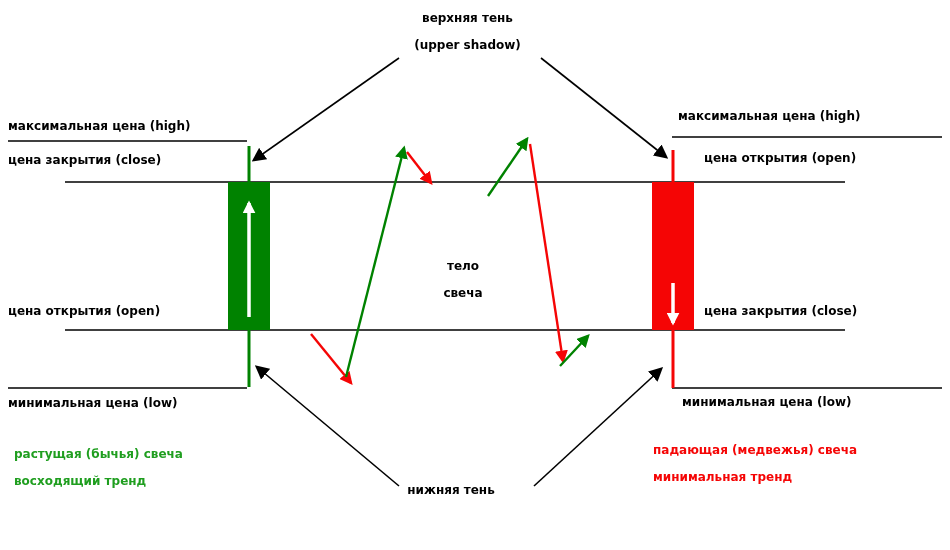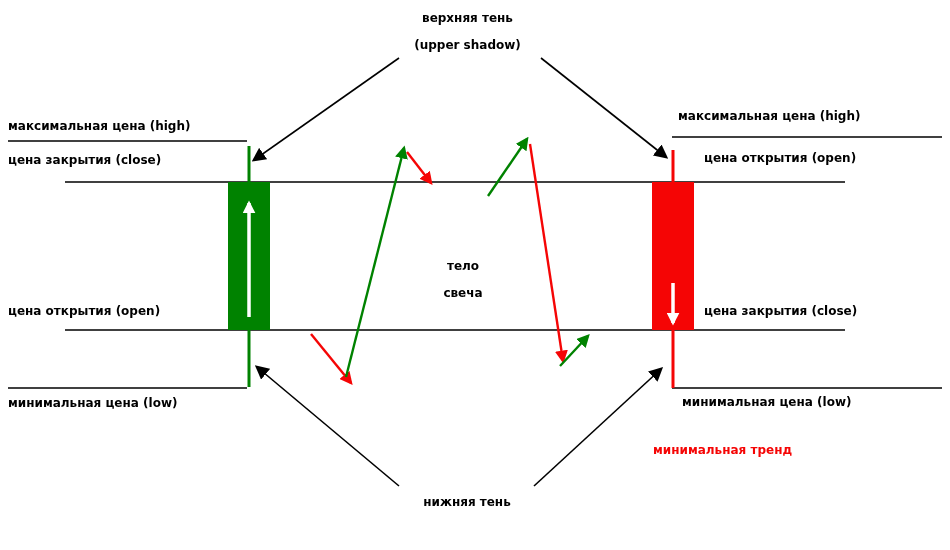--- a/index.html
+++ b/index.html
@@ -29,21 +29,21 @@
   .p-left-high  {left:8px;   top:116px;}
   .p-left-close {left:8px;   top:150px;}
   .p-left-open  {left:8px;   top:301px;}
   .p-left-low   {left:8px;   top:393px;}
   .p-right-high {left:678px; top:106px;}
   .p-right-open {left:704px; top:148px;}
   .p-right-close{left:704px; top:301px;}
   .p-right-low  {left:682px; top:392px;}
   .p-upper      {left:370px; top:8px;   width:195px;}
   .p-body       {left:418px; top:224px; width:90px;margin-top:32px;}
-  .p-lower      {left:372px; top:480px; width:190px;margin-top:12px;}
+  .p-lower      {left:356px; top:480px; width:190px;}
   .p-bullish    {left:14px;  top:444px;}
   .p-bearish    {left:653px; top:440px;}
 </style>
 </head>
 <body>
 
 <div class="stage">
 
   <svg class="diagram-svg" width="950" height="550" viewBox="0 0 950 550">
     <defs>
@@ -116,18 +116,23 @@
 
   <div class="lbl center two-line p-body">
     <div>тело</div>
     <div>свеча</div>
   </div>
 
   <div class="lbl center two-line p-lower">
     <div>нижняя тень</div>
   </div>
 
+  <div class="lbl two-line green-text p-bullish">
+    <div>растущая (бычья) свеча</div>
+    <div>восходящий тренд</div>
+  </div>
 
   <div class="lbl two-line red-text p-bearish">
+    <div>падающая (медвежья) свеча</div>
     <div>минимальная тренд</div>
   </div>
 
 </div>
 
 </body></html>

